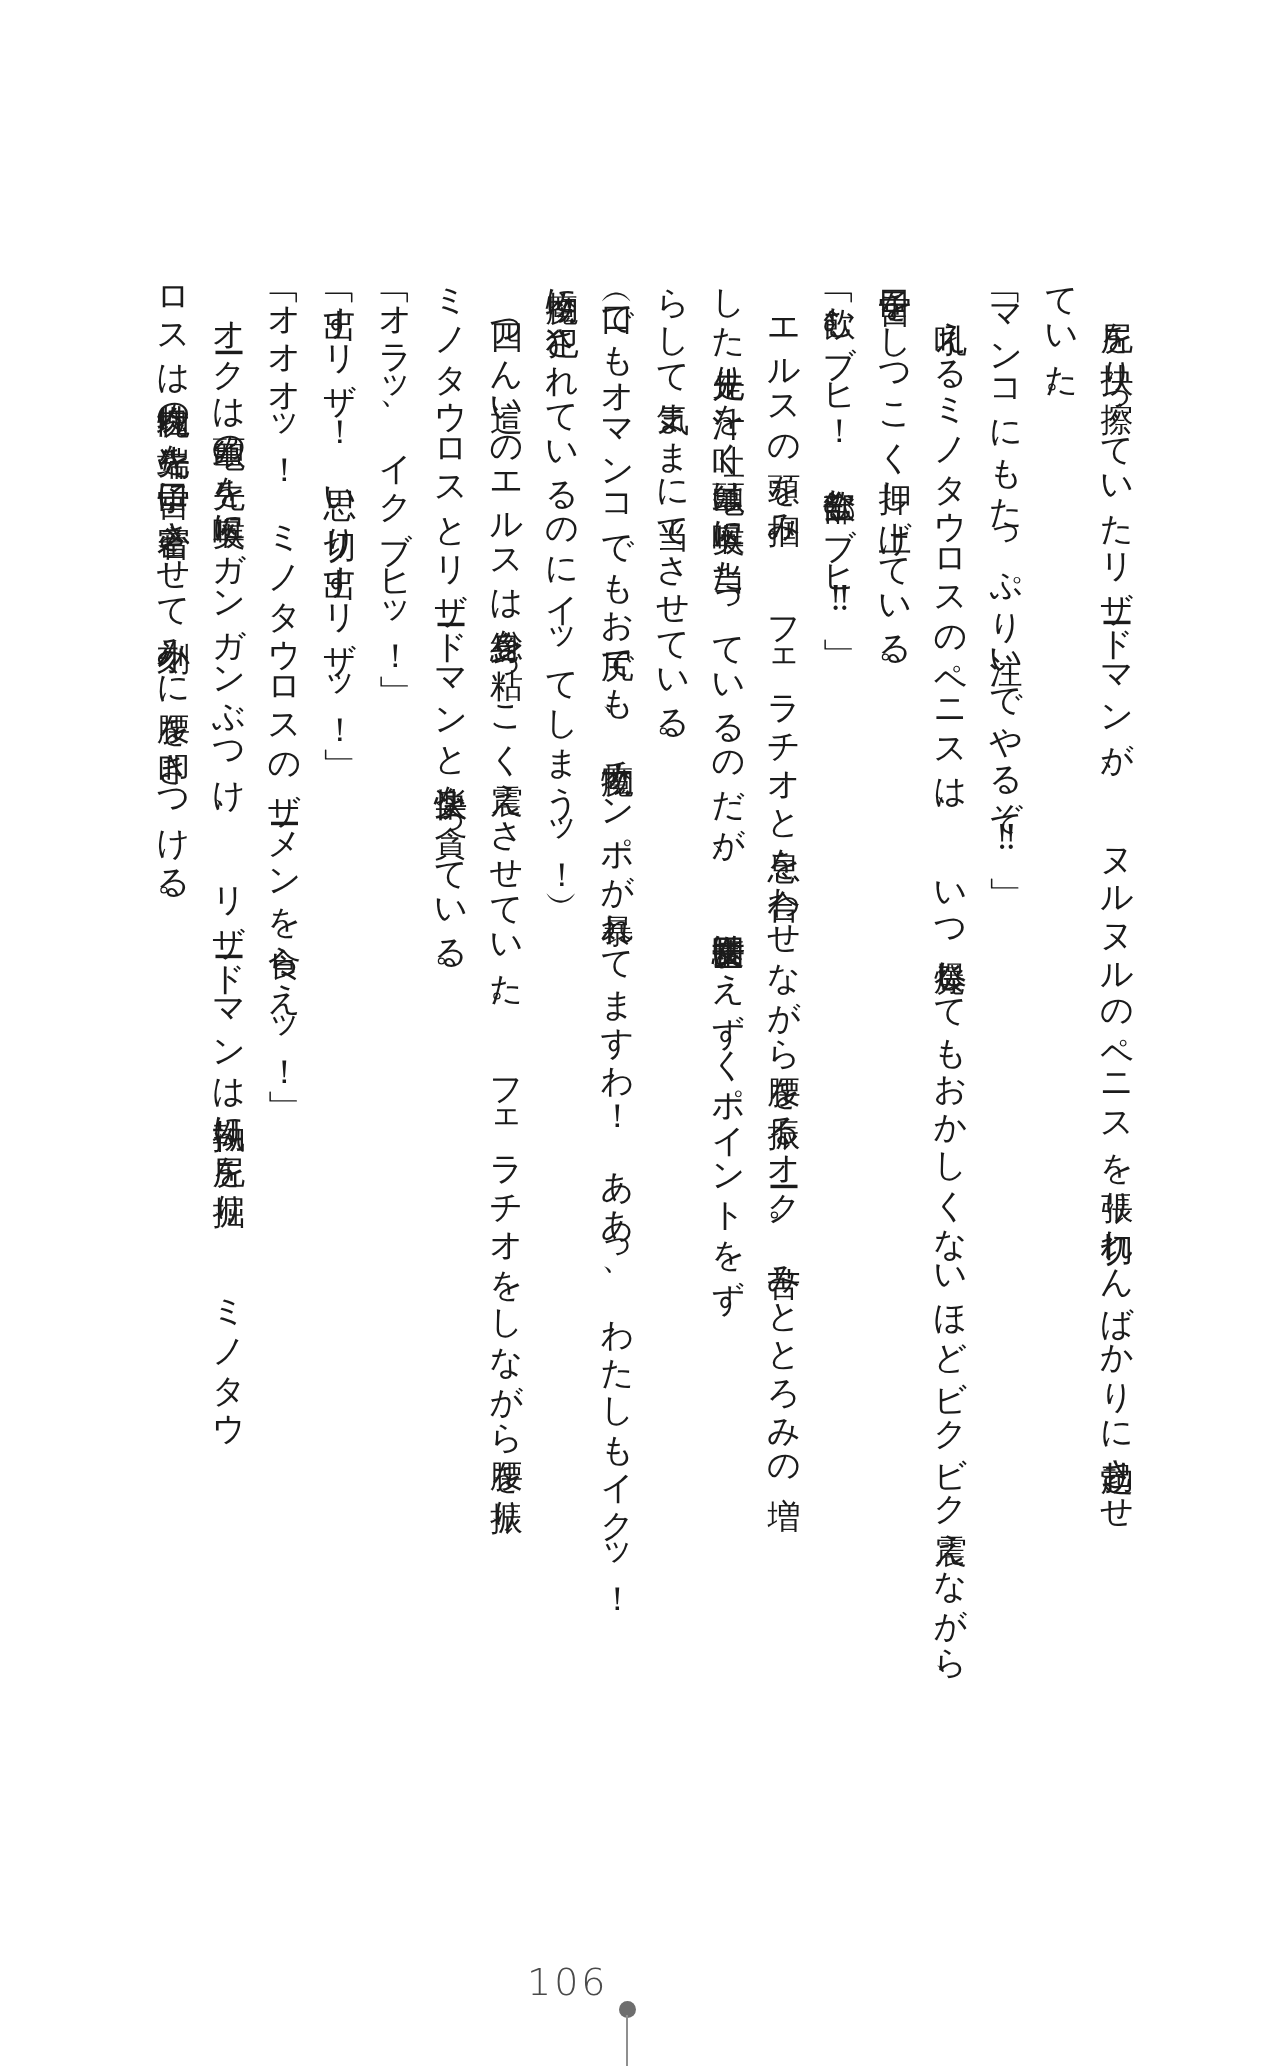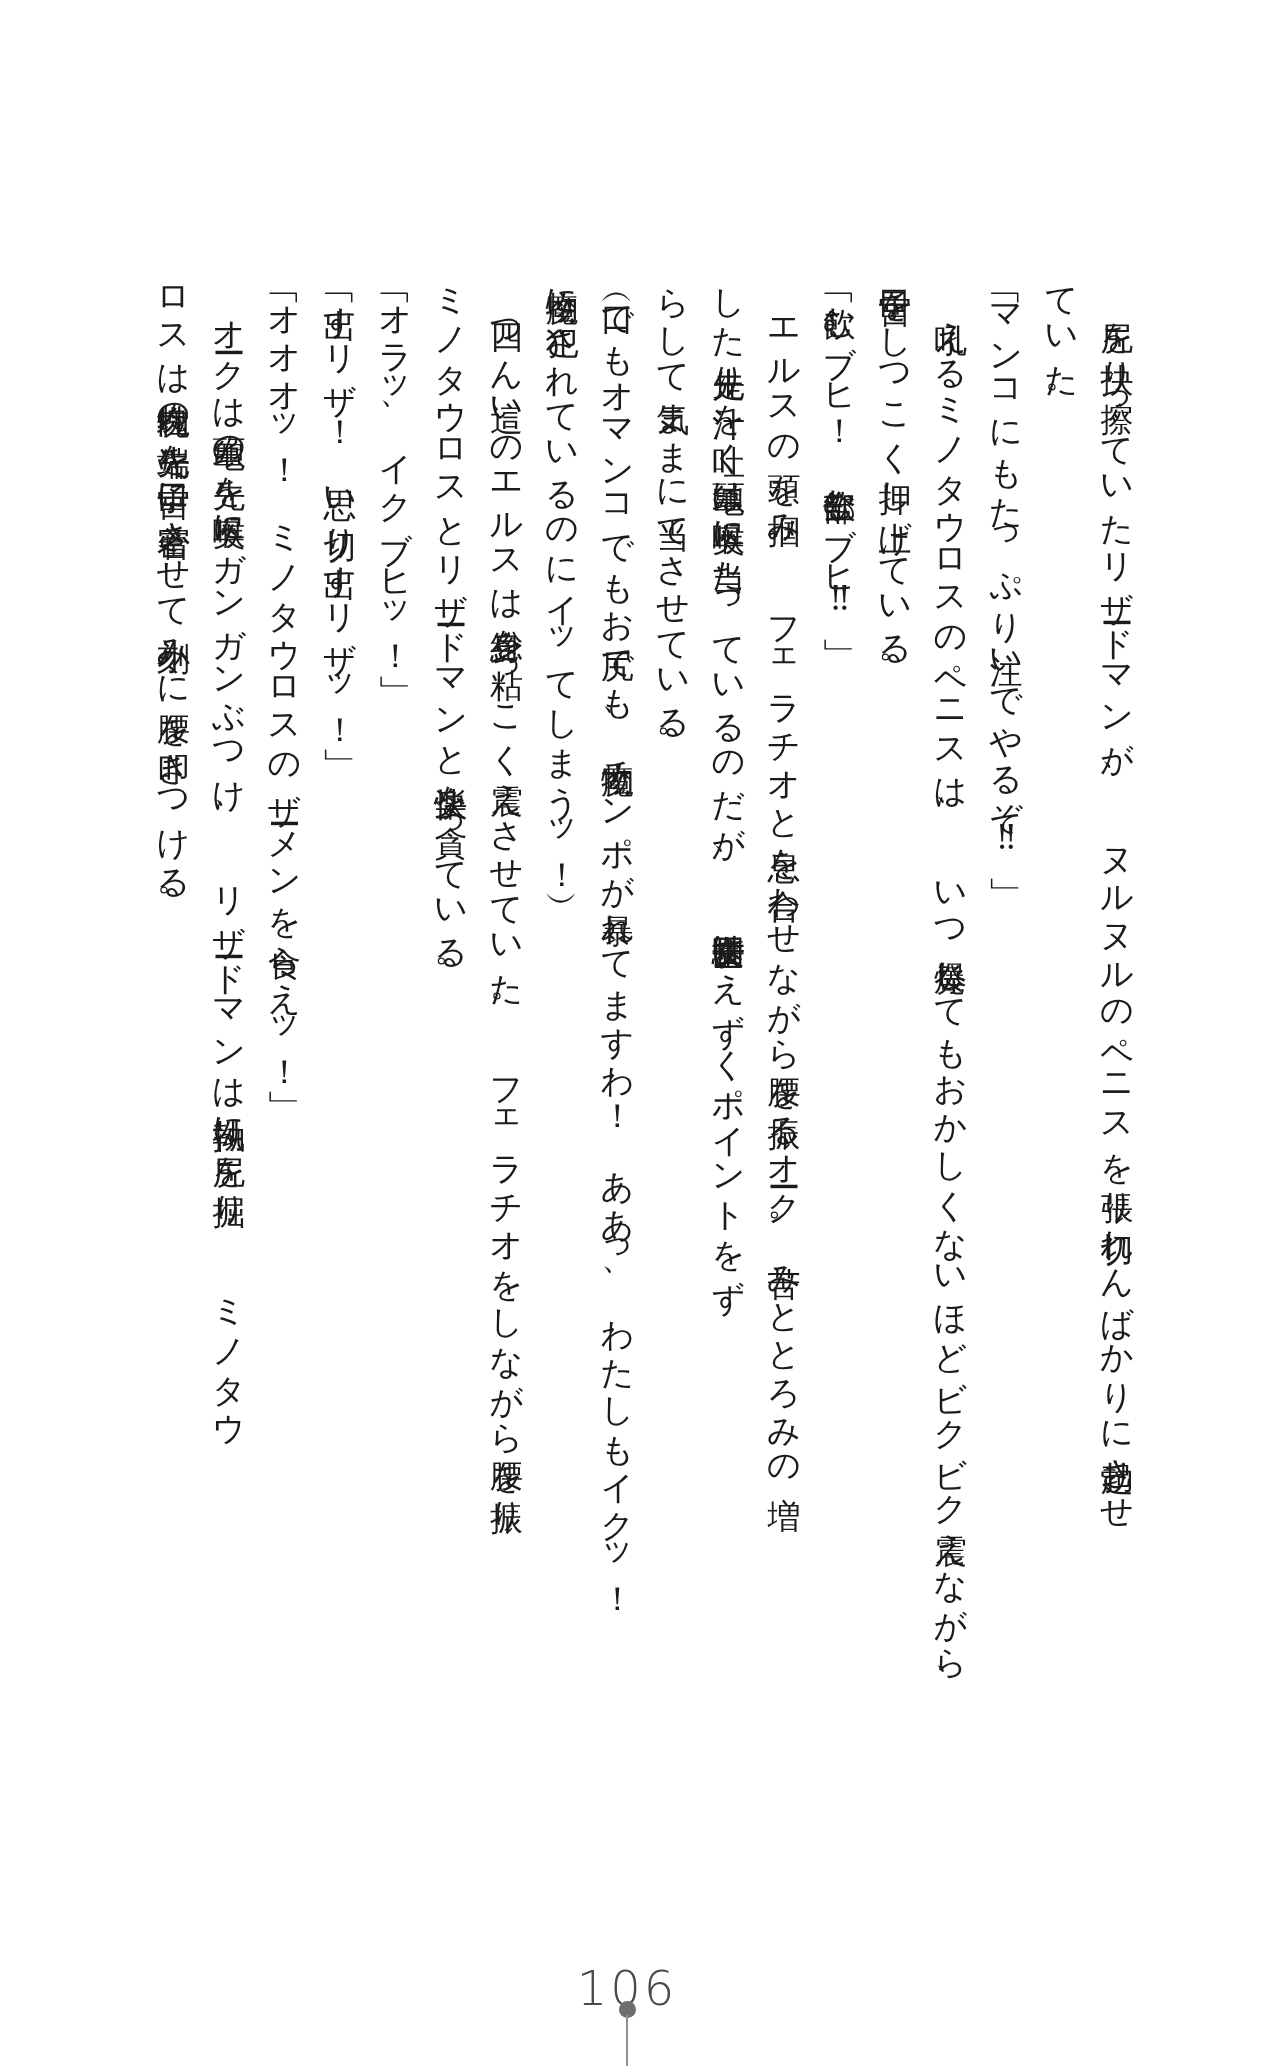--- a/index.html
+++ b/index.html
@@ -46,24 +46,23 @@
   .col.indent-full{ text-indent:1em; }
   .col.indent-half{ text-indent:0.5em; }
   .col.indent-none{ text-indent:0; }
 
   
   .page-number{
     position:absolute;
     top:1960px;
     left:527px;
     width:200px;
-    text-align:center;
     font-family:"DejaVu Sans","Liberation Sans",sans-serif;
     font-weight:200;
-    font-size:48px;
+    font-size:38px;
     letter-spacing:3px;
     color:var(--page-number-color);
   }
   .marker-dot{
     position:absolute;
     top:2001px;
     left:619px;
     width:17px;height:17px;
     border-radius:50%;
     background:var(--marker-color);

